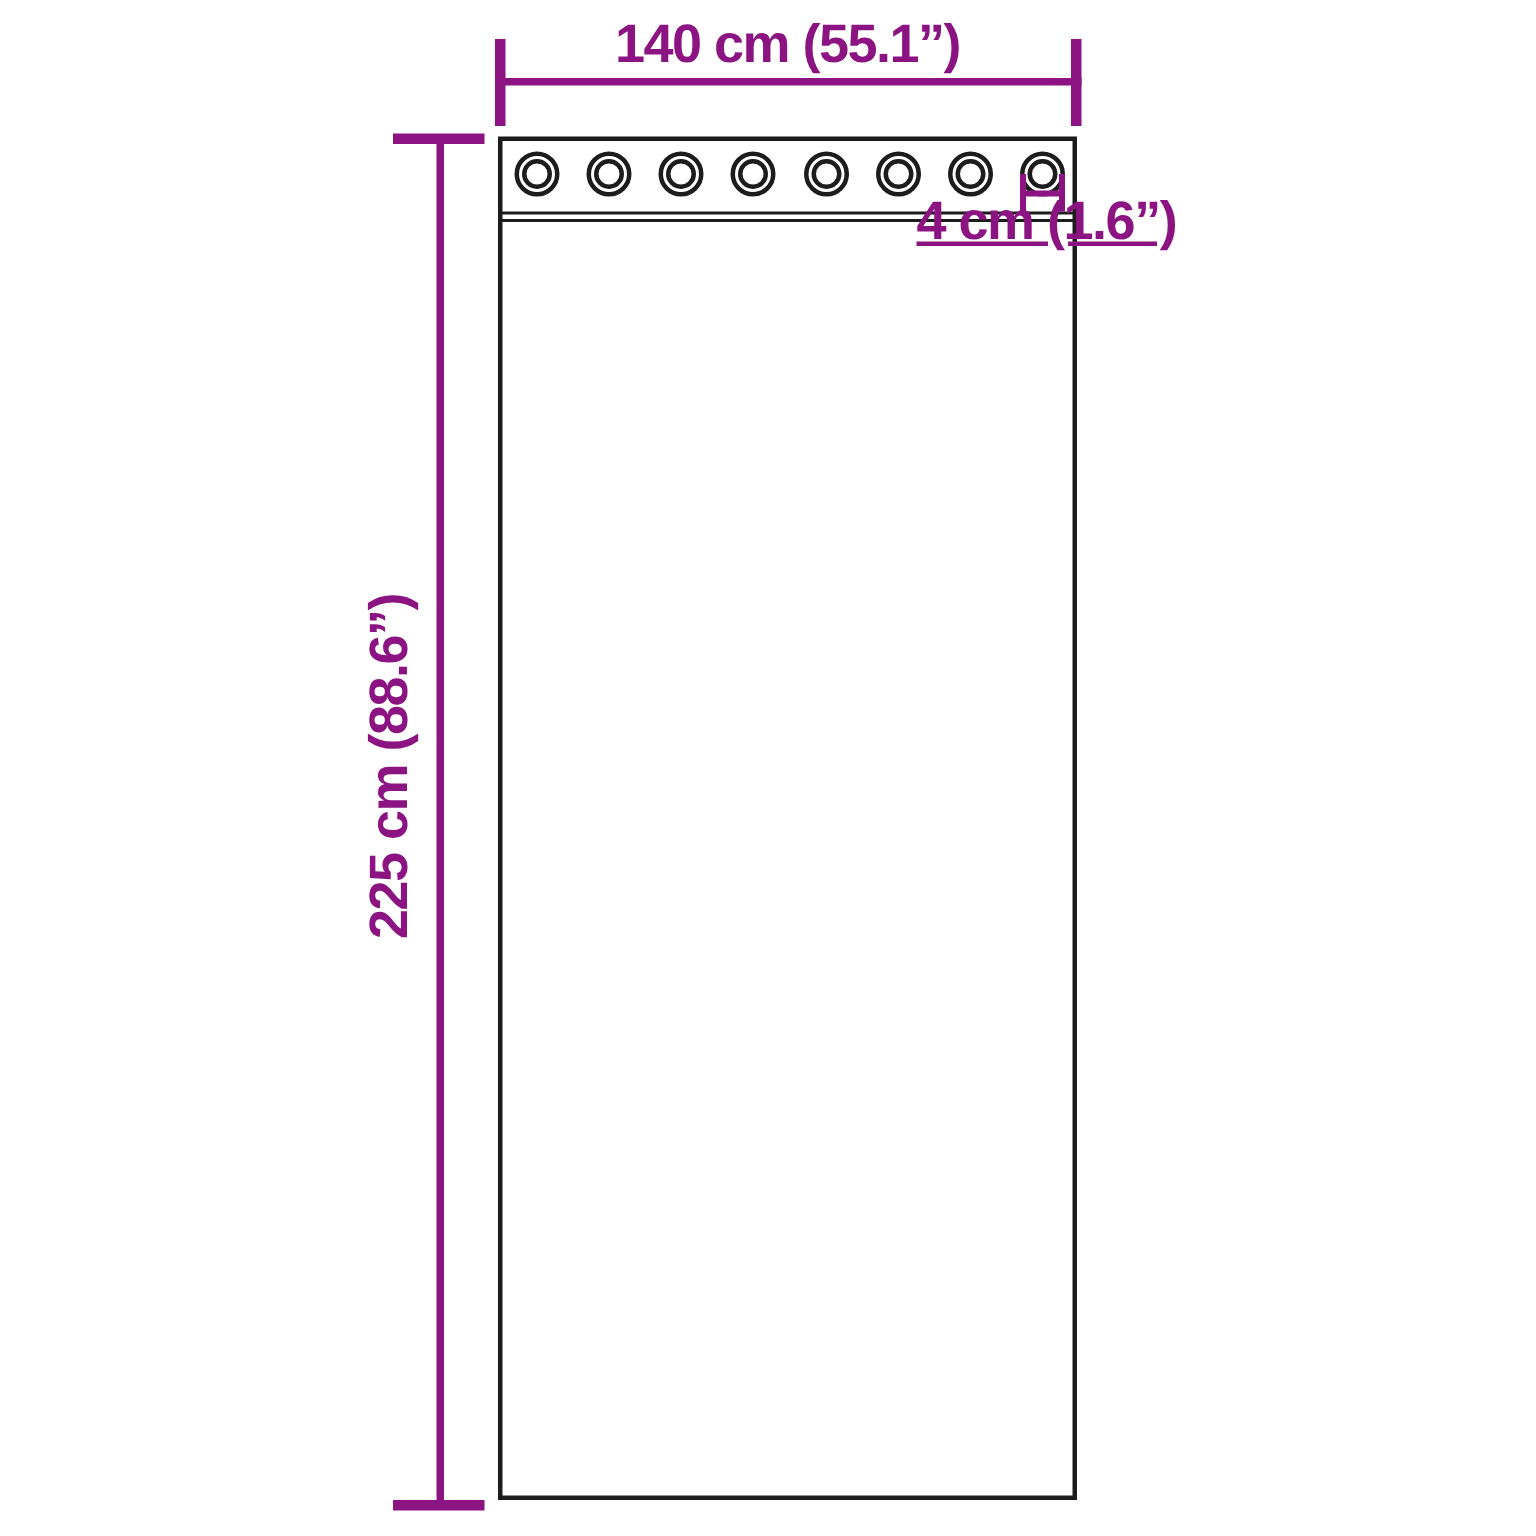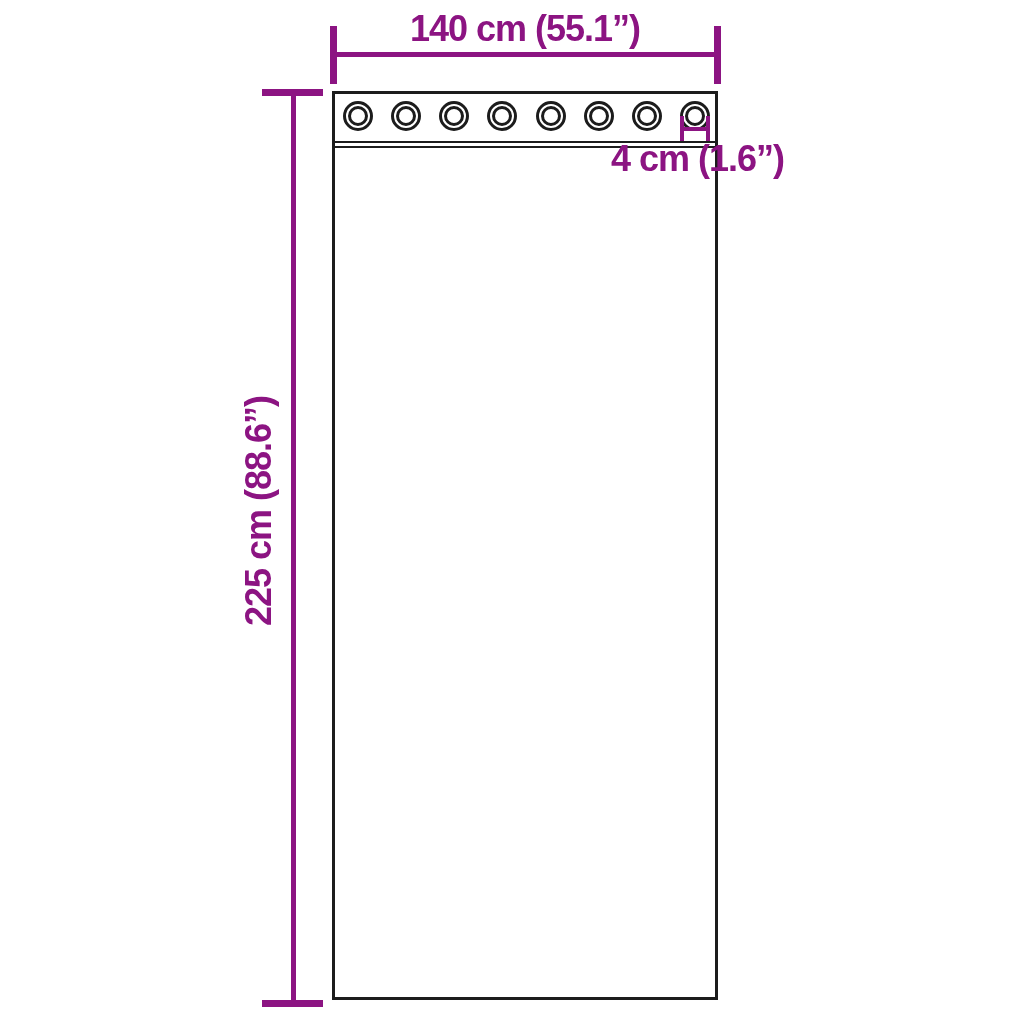--- a/index.html
+++ b/index.html
@@ -32,21 +32,22 @@
     top: 11px;
     transform: translateX(-50%);
   }
   .dim-label-height {
     left: 259px;
     top: 511px;
     transform: translate(-50%, -50%) rotate(-90deg);
   }
   .dim-label-grommet {
     left: 611px;
-    top: 141px;
+    top: 129px;
+    text-decoration: underline;
   }
 
   
   .dim-line-width  { left: 331px; top: 52px;  width: 390px; height: 5px; }
   .cap-width-left  { left: 330px; top: 26px;  width: 7px;   height: 58px; }
   .cap-width-right { left: 714px; top: 26px;  width: 7px;   height: 58px; }
 
   
   .dim-line-height  { left: 291px; top: 92px;   width: 5px;  height: 911px; }
   .cap-height-top    { left: 262px; top: 89px;   width: 61px; height: 7px; }

